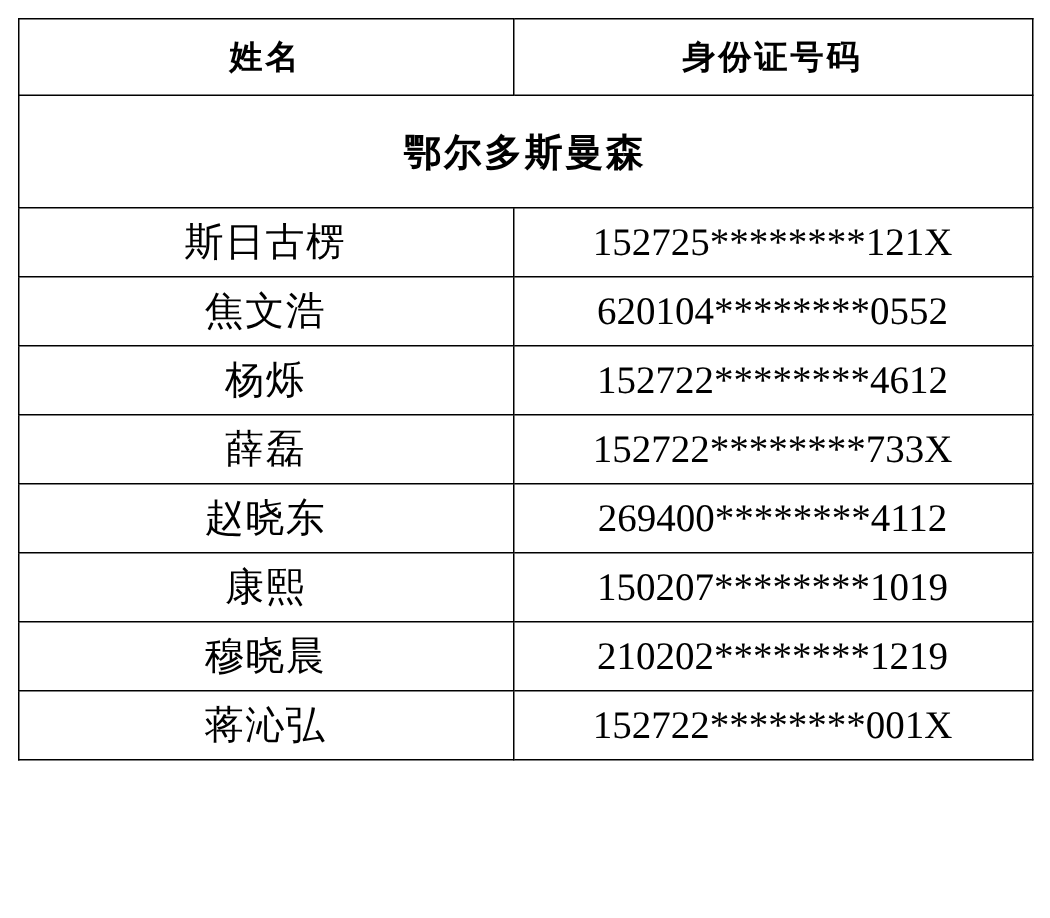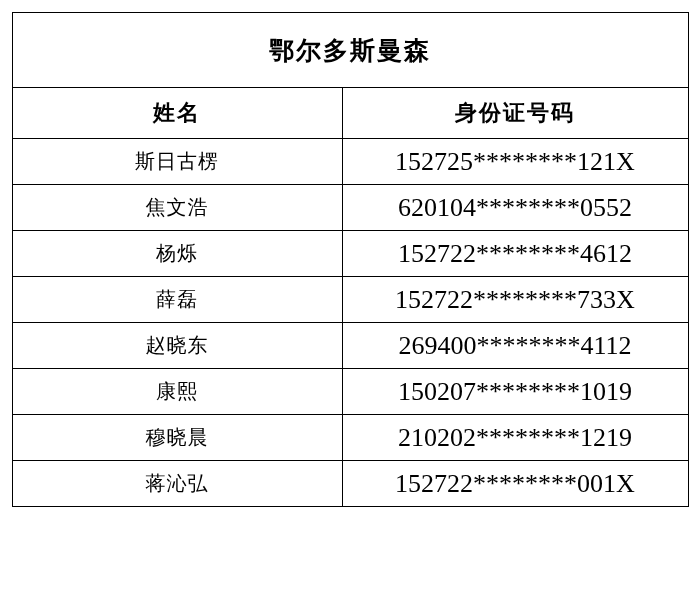--- a/index.html
+++ b/index.html
@@ -40,21 +40,21 @@
     letter-spacing: 2px;
   }
   .head-cell {
     height: 50px;
     font-size: 22px;
     font-weight: bold;
     letter-spacing: 2px;
   }
   .name-cell {
     height: 45px;
-    font-size: 20px;
+    font-size: 26px;
     letter-spacing: 1px;
     width: 330px;
   }
   .id-cell {
     height: 45px;
     font-size: 26px;
     letter-spacing: 0px;
     font-family: "Liberation Serif", "DejaVu Serif", serif;
   }
   col.c-name { width: 330px; }
@@ -64,25 +64,25 @@
 <body>
 
 <div class="page">
   <table class="roster">
     <colgroup>
       <col class="c-name">
       <col class="c-id">
     </colgroup>
     <tbody>
       <tr>
-        <td class="title-cell" colspan="2">鄂尔多斯曼森</td>
+        <td class="head-cell">姓名</td>
+        <td class="head-cell">身份证号码</td>
       </tr>
       <tr>
-        <td class="head-cell">姓名</td>
-        <td class="head-cell">身份证号码</td>
+        <td class="title-cell" colspan="2">鄂尔多斯曼森</td>
       </tr>
       <tr>
         <td class="name-cell">斯日古楞</td>
         <td class="id-cell">152725********121X</td>
       </tr>
       <tr>
         <td class="name-cell">焦文浩</td>
         <td class="id-cell">620104********0552</td>
       </tr>
       <tr>

